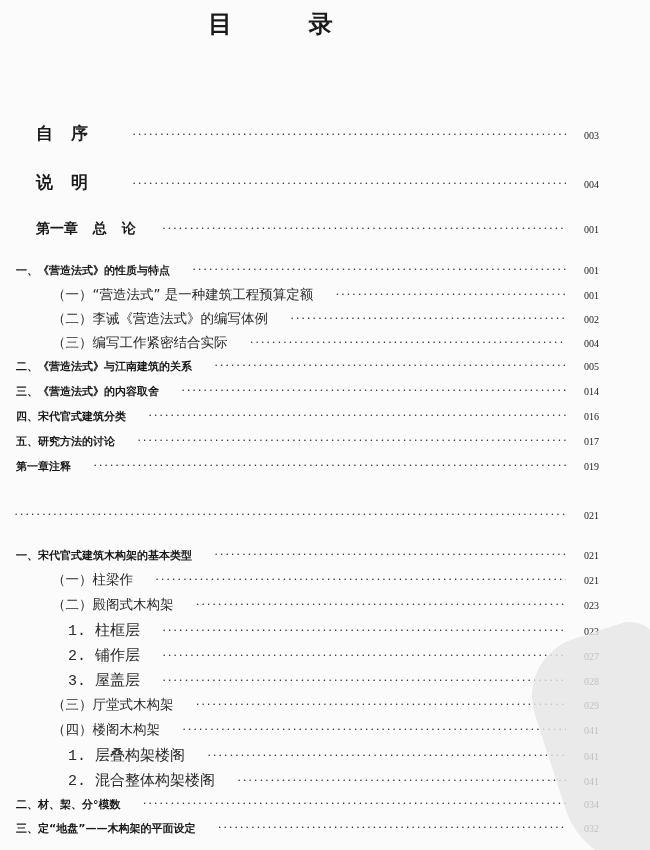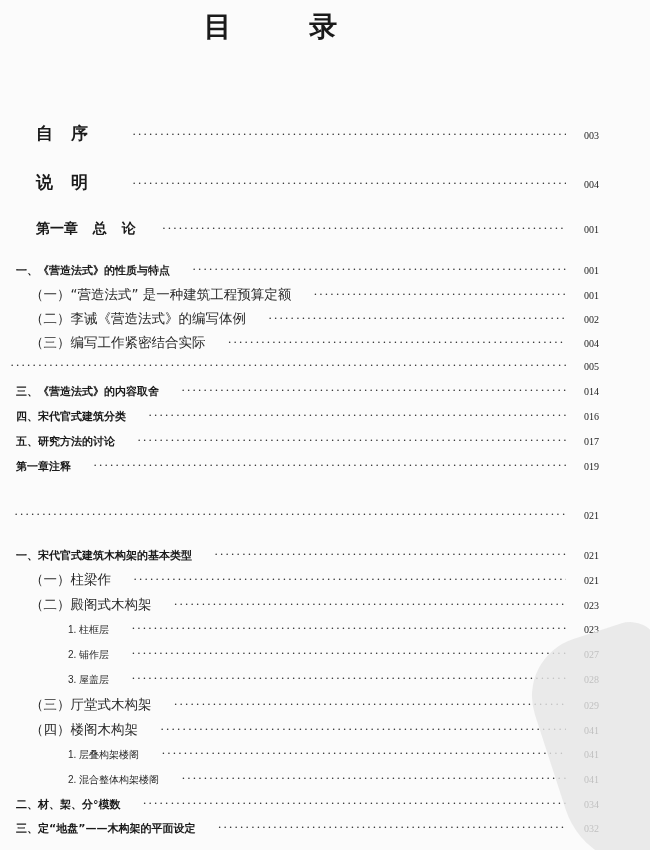--- a/index.html
+++ b/index.html
@@ -6,21 +6,21 @@
     body {
       width:650px; height:850px; overflow:hidden;
       background:#fbfbfb;
       position:relative;
       font-family:"DejaVu Serif", "Liberation Serif", serif;
       color:#1a1a1a;
     }
     .title {
       position:absolute; top:8px; left:0; width:541px;
       text-align:center;
-      font-size:28px; font-weight:bold;
+      font-size:24px; font-weight:bold;
       letter-spacing:34px; text-indent:34px;
       font-family:"DejaVu Serif", serif;
     }
     .toc { position:absolute; left:0; top:0; width:650px; height:850px; }
     .row {
       position:absolute; left:0; width:650px;
       display:flex; align-items:baseline;
       white-space:nowrap;
       gap:12px;
     }
@@ -41,22 +41,22 @@
       flex:0 0 auto;
       font-family:"Liberation Serif", serif;
       font-size:10px;
       color:#222;
       width:36px;
     }
     
     .lv-front .label { font-size:17px; font-weight:bold; letter-spacing:18px; padding-left:36px; }
     .lv-chapter .label { font-size:14px; font-weight:bold; padding-left:36px; word-spacing:10px; }
     .lv-sec .label { font-size:11px; font-weight:bold; padding-left:16px; font-family:"DejaVu Sans", sans-serif; }
-    .lv-sub .label { font-size:13.5px; padding-left:30px; font-family:"DejaVu Sans", sans-serif; font-weight:normal; color:#2a2a2a; }
-    .lv-subsub .label { font-size:10px; padding-left:68px; font-family:Liberation Sans, sans-serif; color:#2a2a2a; }
+    .lv-sub .label { font-size:13.5px; padding-left:52px; font-family:"DejaVu Sans", sans-serif; font-weight:normal; color:#2a2a2a; }
+    .lv-subsub .label { font-size:15px; padding-left:68px; font-family:Liberation Mono, monospace; color:#2a2a2a; }
     .lv-front .dots, .lv-chapter .dots { margin-left:14px; }
     .row .page { text-align:left; }
     .row { padding-right:30px; box-sizing:border-box; }
 
     .watermark {
       position:absolute; left:550px; top:630px;
       width:140px; height:240px;
       background:#e6e6e6;
       border-radius:60px 30px 20px 80px;
       transform:rotate(-18deg);
@@ -99,20 +99,21 @@
     <span class="label">（二）李诫《营造法式》的编写体例</span>
     <span class="dots"></span>
     <span class="page">002</span>
   </div>
   <div class="row lv-sub" style="top:334px">
     <span class="label">（三）编写工作紧密结合实际</span>
     <span class="dots"></span>
     <span class="page">004</span>
   </div>
   <div class="row lv-sec" style="top:358px">
+    <span class="label">二、《营造法式》与江南建筑的关系</span>
     <span class="dots"></span>
     <span class="page">005</span>
   </div>
   <div class="row lv-sec" style="top:383px">
     <span class="label">三、《营造法式》的内容取舍</span>
     <span class="dots"></span>
     <span class="page">014</span>
   </div>
   <div class="row lv-sec" style="top:408px">
     <span class="label">四、宋代官式建筑分类</span>

